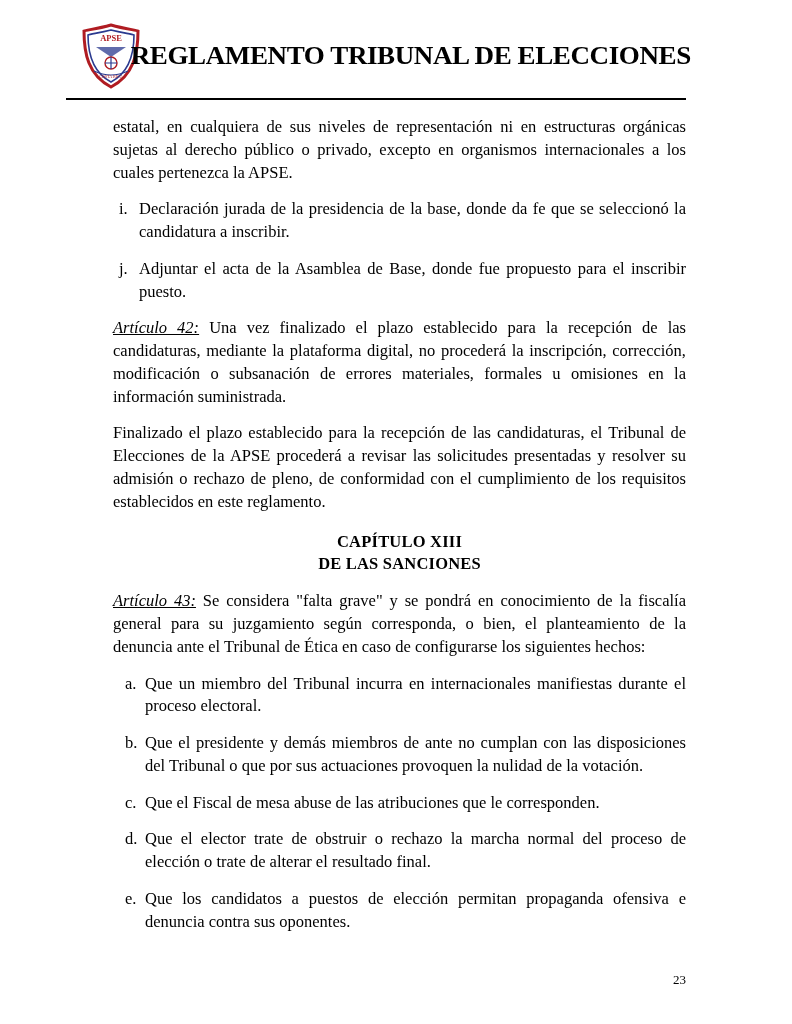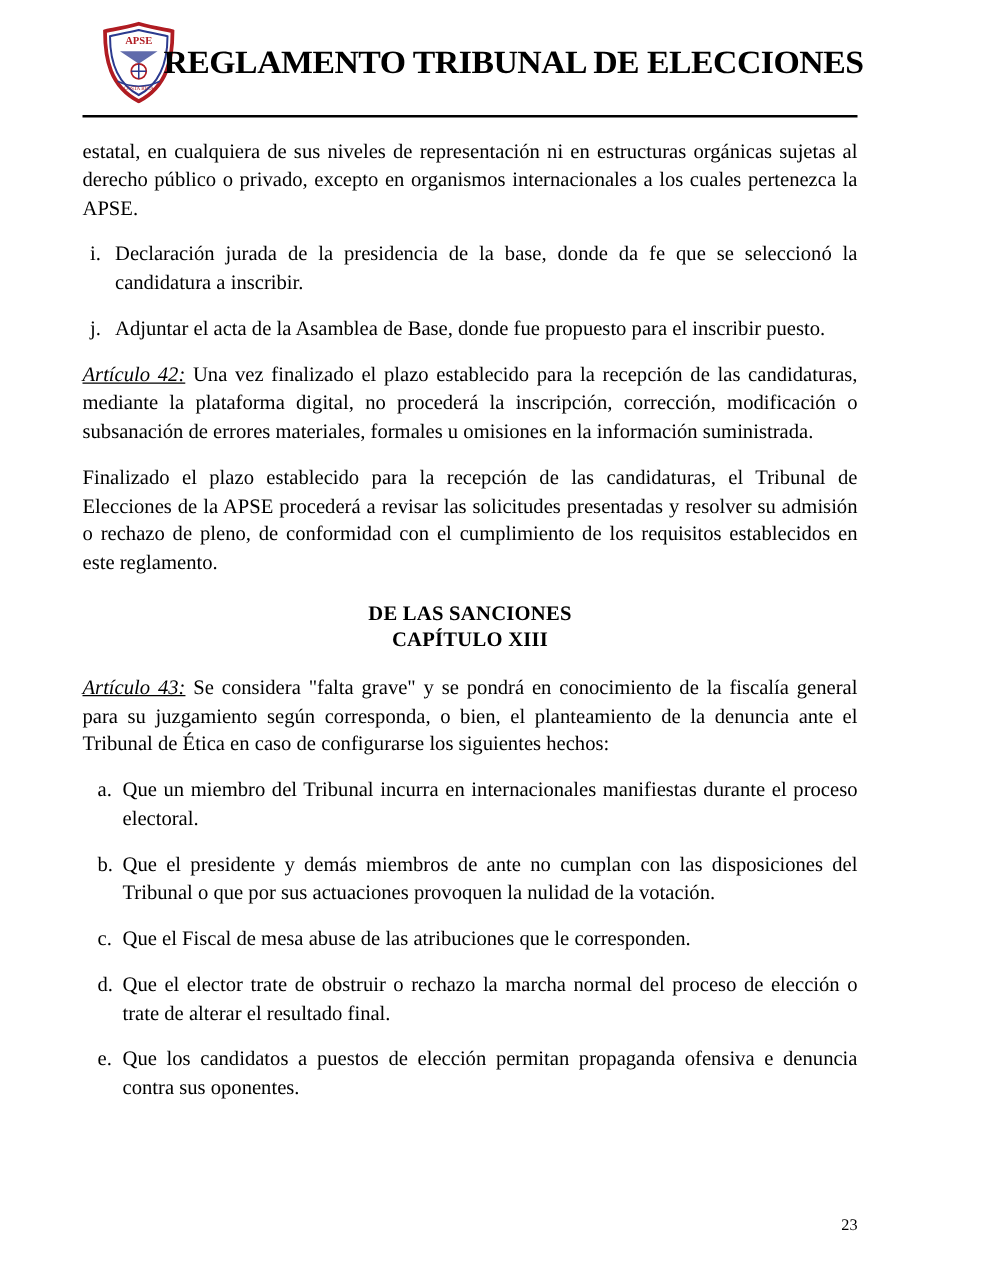--- a/index.html
+++ b/index.html
@@ -13,21 +13,21 @@
     position: relative;
     font-family: "Liberation Serif", serif;
     color: #000000;
     overflow: hidden;
   }
   .page {
     position: relative;
     width: 752px;
     height: 1024px;
     box-sizing: border-box;
-    padding: 0 66px;
+    padding: 6px 66px;
   }
 
   
   .header {
     display: flex;
     align-items: center;
     padding-top: 14px;
     height: 86px;
     box-sizing: border-box;
   }
@@ -56,20 +56,21 @@
     border: none;
     border-top: 2.5px solid #000;
     margin: 6px 0 16px 0;
     height: 0;
   }
 
   
   .content {
     font-size: 16.5px;
     line-height: 1.38;
+    margin-left: 47px;
   }
   p.para {
     margin: 0 0 14px 0;
     text-align: justify;
     text-justify: inter-word;
   }
   .art-label {
     font-weight: normal;
     font-style: italic;
     text-decoration: underline;
@@ -147,22 +148,22 @@
     <div class="litem">
       <span class="marker">j.</span>
       <span class="ltext">Adjuntar el acta de la Asamblea de Base, donde fue propuesto para el inscribir puesto.</span>
     </div>
 
     <p class="para"><span class="art-label">Artículo 42:</span><span> Una vez finalizado el plazo establecido para la recepción de las candidaturas, mediante la plataforma digital, no procederá la inscripción, corrección, modificación o subsanación de errores materiales, formales u omisiones en la información suministrada.</span></p>
 
     <p class="para">Finalizado el plazo establecido para la recepción de las candidaturas, el Tribunal de Elecciones de la APSE procederá a revisar las solicitudes presentadas y resolver su admisión o rechazo de pleno, de conformidad con el cumplimiento de los requisitos establecidos en este reglamento.</p>
 
     <div class="chapter">
+      <div>CAPÍTULO XIII</div>
       <div>DE LAS SANCIONES</div>
-      <div>CAPÍTULO XIII</div>
     </div>
 
     <p class="para"><span class="art-label">Artículo 43:</span><span> Se considera "falta grave" y se pondrá en conocimiento de la fiscalía general para su juzgamiento según corresponda, o bien, el planteamiento de la denuncia ante el Tribunal de Ética en caso de configurarse los siguientes hechos:</span></p>
 
     <div class="litem indent">
       <span class="marker">a.</span>
       <span class="ltext">Que un miembro del Tribunal incurra en internacionales manifiestas durante el proceso electoral.</span>
     </div>
 
     <div class="litem indent">

